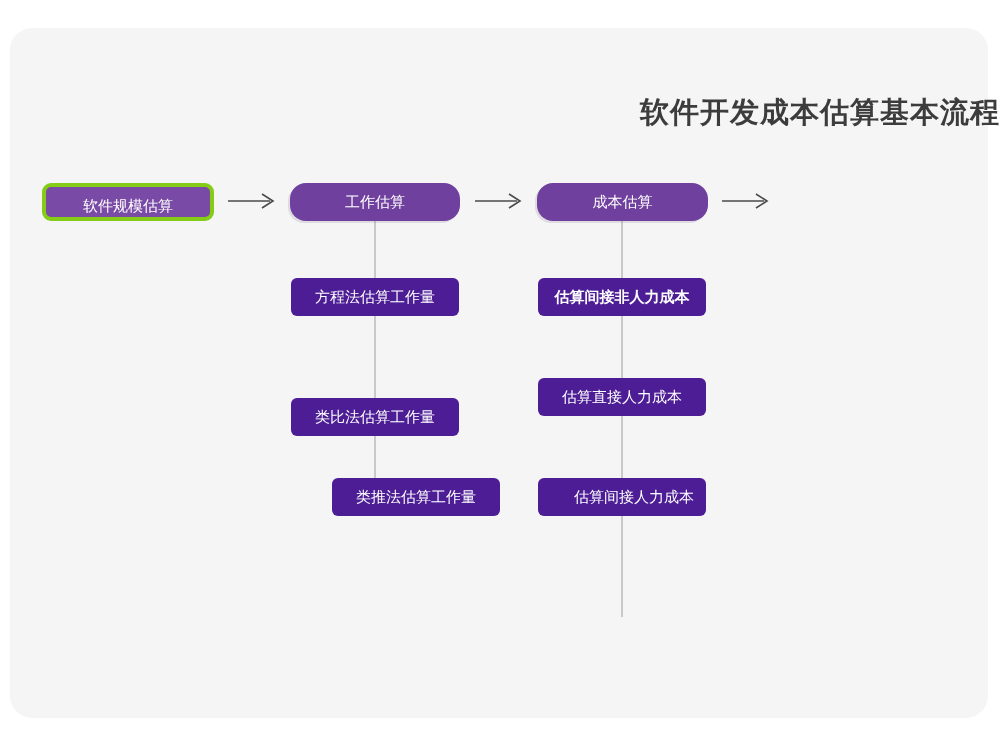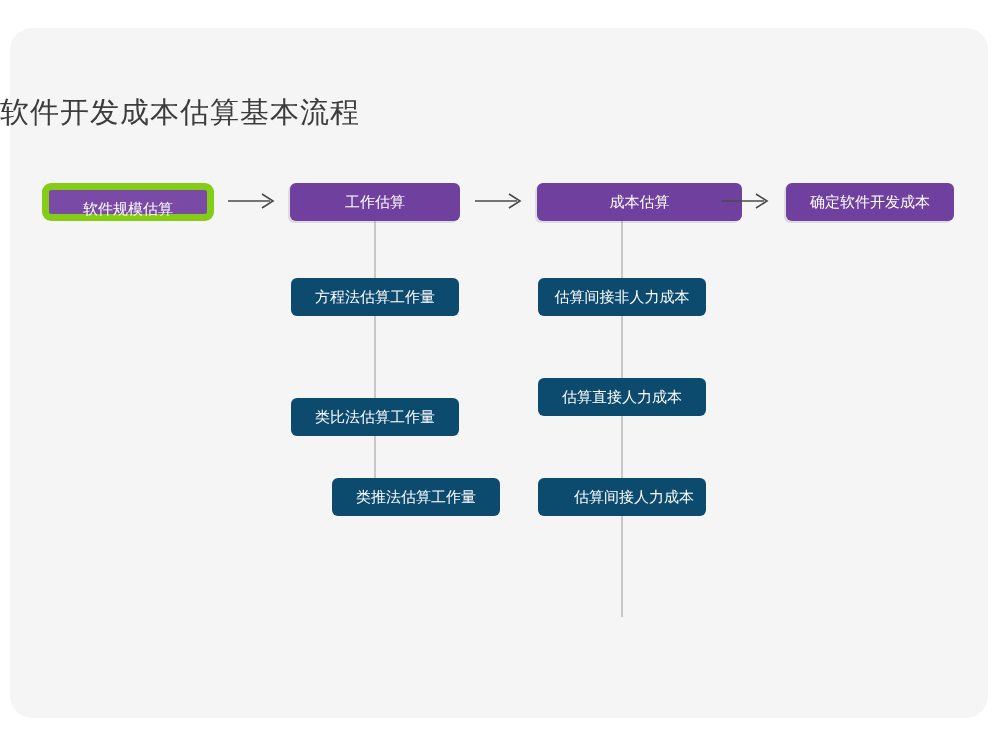--- a/index.html
+++ b/index.html
@@ -30,25 +30,25 @@
     background: #f5f5f6;
     border-radius: 22px;
   }
 
   
   .diagram-title {
     position: absolute;
     left: 0;
     top: 92px;
     width: 1000px;
-    text-align: left;
+    text-align: right;
     font-size: 29px;
     color: #3c3c3c;
     letter-spacing: 1px;
-    font-weight: 400;
+    font-weight: 700;
     line-height: 40px;
     white-space: nowrap;
   }
 
   
   .connector {
     position: absolute;
     width: 2px;
     background: #c9c9c9;
   }
@@ -61,24 +61,24 @@
     color: #ffffff;
     font-size: 15px;
     line-height: 38px;
     text-align: center;
     white-space: nowrap;
     box-sizing: border-box;
   }
   .stage.soft {
     border-radius: 9px;
     background: #7a4ba6;
-    border: 7px solid #84cc16;
+    border: 4px solid #84cc16;
   }
   .stage.sharp {
-    border-radius: 6px;
+    border-radius: 16px;
     background: #70409f;
     box-shadow: -2px 2px 0 rgba(120,110,130,0.18);
   }
 
   
   .arrow {
     position: absolute;
     width: 52px;
     height: 20px;
     color: #4a4a4a;
@@ -86,21 +86,21 @@
     line-height: 20px;
     text-align: center;
   }
   .arrow svg { display: block; }
 
   
   .substep {
     position: absolute;
     width: 168px;
     height: 38px;
-    background: #0c4a6e;
+    background: #4c1d95;
     color: #ffffff;
     font-size: 15px;
     line-height: 38px;
     text-align: center;
     border-radius: 6px;
     white-space: nowrap;
     box-sizing: border-box;
   }
 </style>
 </head>
@@ -130,48 +130,45 @@
     <span>工作估算</span>
   </div>
 
   <div class="arrow" style="left:473px; top:191px;">
     <svg width="52" height="20" viewBox="0 0 52 20" aria-hidden="true">
       <line x1="2" y1="10" x2="44" y2="10" stroke="#4a4a4a" stroke-width="1.6"></line>
       <polyline points="36,3 47,10 36,17" fill="none" stroke="#4a4a4a" stroke-width="1.6"></polyline>
     </svg>
   </div>
 
-  <div class="stage sharp" style="left:537px; top:183px; width:205px;">
+  <div class="stage sharp" style="left:537px; top:183px; width:171px;">
     <span>成本估算</span>
   </div>
 
   <div class="arrow" style="left:720px; top:191px;">
     <svg width="52" height="20" viewBox="0 0 52 20" aria-hidden="true">
       <line x1="2" y1="10" x2="44" y2="10" stroke="#4a4a4a" stroke-width="1.6"></line>
       <polyline points="36,3 47,10 36,17" fill="none" stroke="#4a4a4a" stroke-width="1.6"></polyline>
     </svg>
   </div>
 
-  <div class="stage sharp" style="left:786px; top:183px; width:168px;">
-    <span>确定软件开发成本</span>
-  </div>
 
   <div class="substep" style="left:291px; top:278px;">
     <span>方程法估算工作量</span>
   </div>
 
   <div class="substep" style="left:291px; top:378px;margin-top:20px;">
     <span>类比法估算工作量</span>
   </div>
 
   <div class="substep" style="left:291px; top:478px;margin-left:41px;">
     <span>类推法估算工作量</span>
   </div>
 
-  <div class="substep" style="left:538px; top:278px;">
+  <div class="substep" style="left:538px; top:278px;font-weight:bold;">
     <span>估算间接非人力成本</span>
   </div>
 
   <div class="substep" style="left:538px; top:378px;">
     <span>估算直接人力成本</span>
   </div>
 
   <div class="substep" style="left:538px; top:478px;padding-left:24px;">
     <span>估算间接人力成本</span>
   </div>

